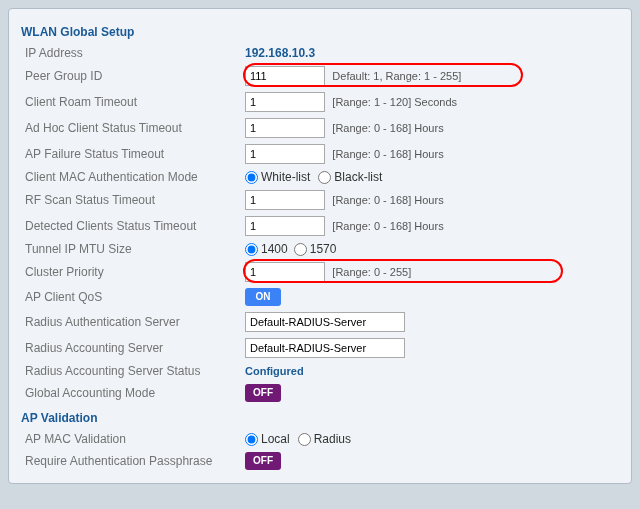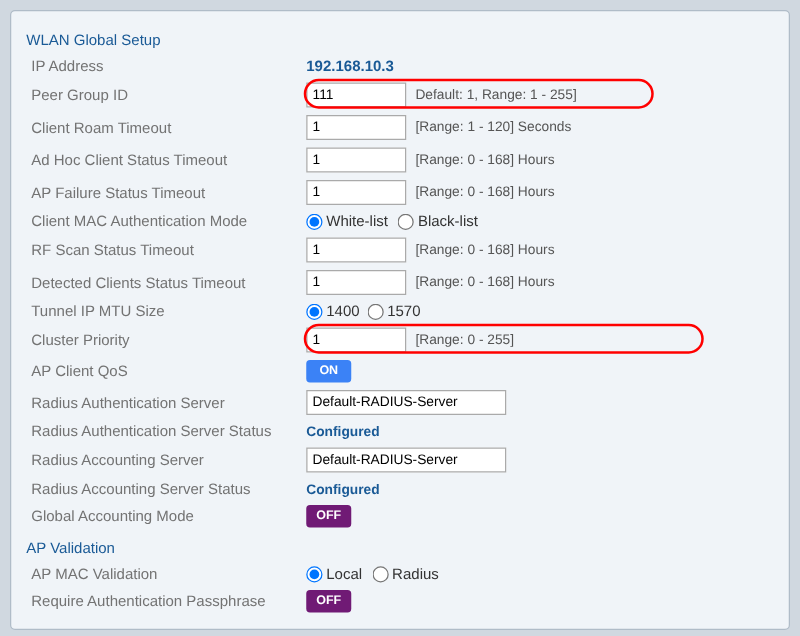--- a/index.html
+++ b/index.html
@@ -24,21 +24,21 @@
     }
     .panel-title {
       color: #1a5a96;
       font-size: 14px;
       font-weight: bold;
       margin-bottom: 8px;
     }
     .section-title {
       color: #1a5a96;
       font-size: 12px;
-      font-weight: normal;
+      font-weight: bold;
       margin: 6px 0 4px 0;
     }
     .form-table {
       width: 100%;
       border-collapse: collapse;
     }
     .form-table tr td {
       padding: 3px 4px;
       vertical-align: middle;
     }
@@ -239,26 +239,20 @@
           <span class="toggle on">ON</span>
         </td>
       </tr>
       <tr>
         <td class="label-cell">Radius Authentication Server</td>
         <td class="value-cell">
           <input type="text" class="wide" value="Default-RADIUS-Server" style="">
         </td>
       </tr>
       <tr>
-        <td class="label-cell">Radius Authentication Server Status</td>
-        <td class="value-cell">
-          <span class="status-configured">Configured</span>
-        </td>
-      </tr>
-      <tr>
         <td class="label-cell">Radius Accounting Server</td>
         <td class="value-cell">
           <input type="text" class="wide" value="Default-RADIUS-Server" style="">
         </td>
       </tr>
       <tr>
         <td class="label-cell">Radius Accounting Server Status</td>
         <td class="value-cell">
           <span class="status-configured">Configured</span>
         </td>

